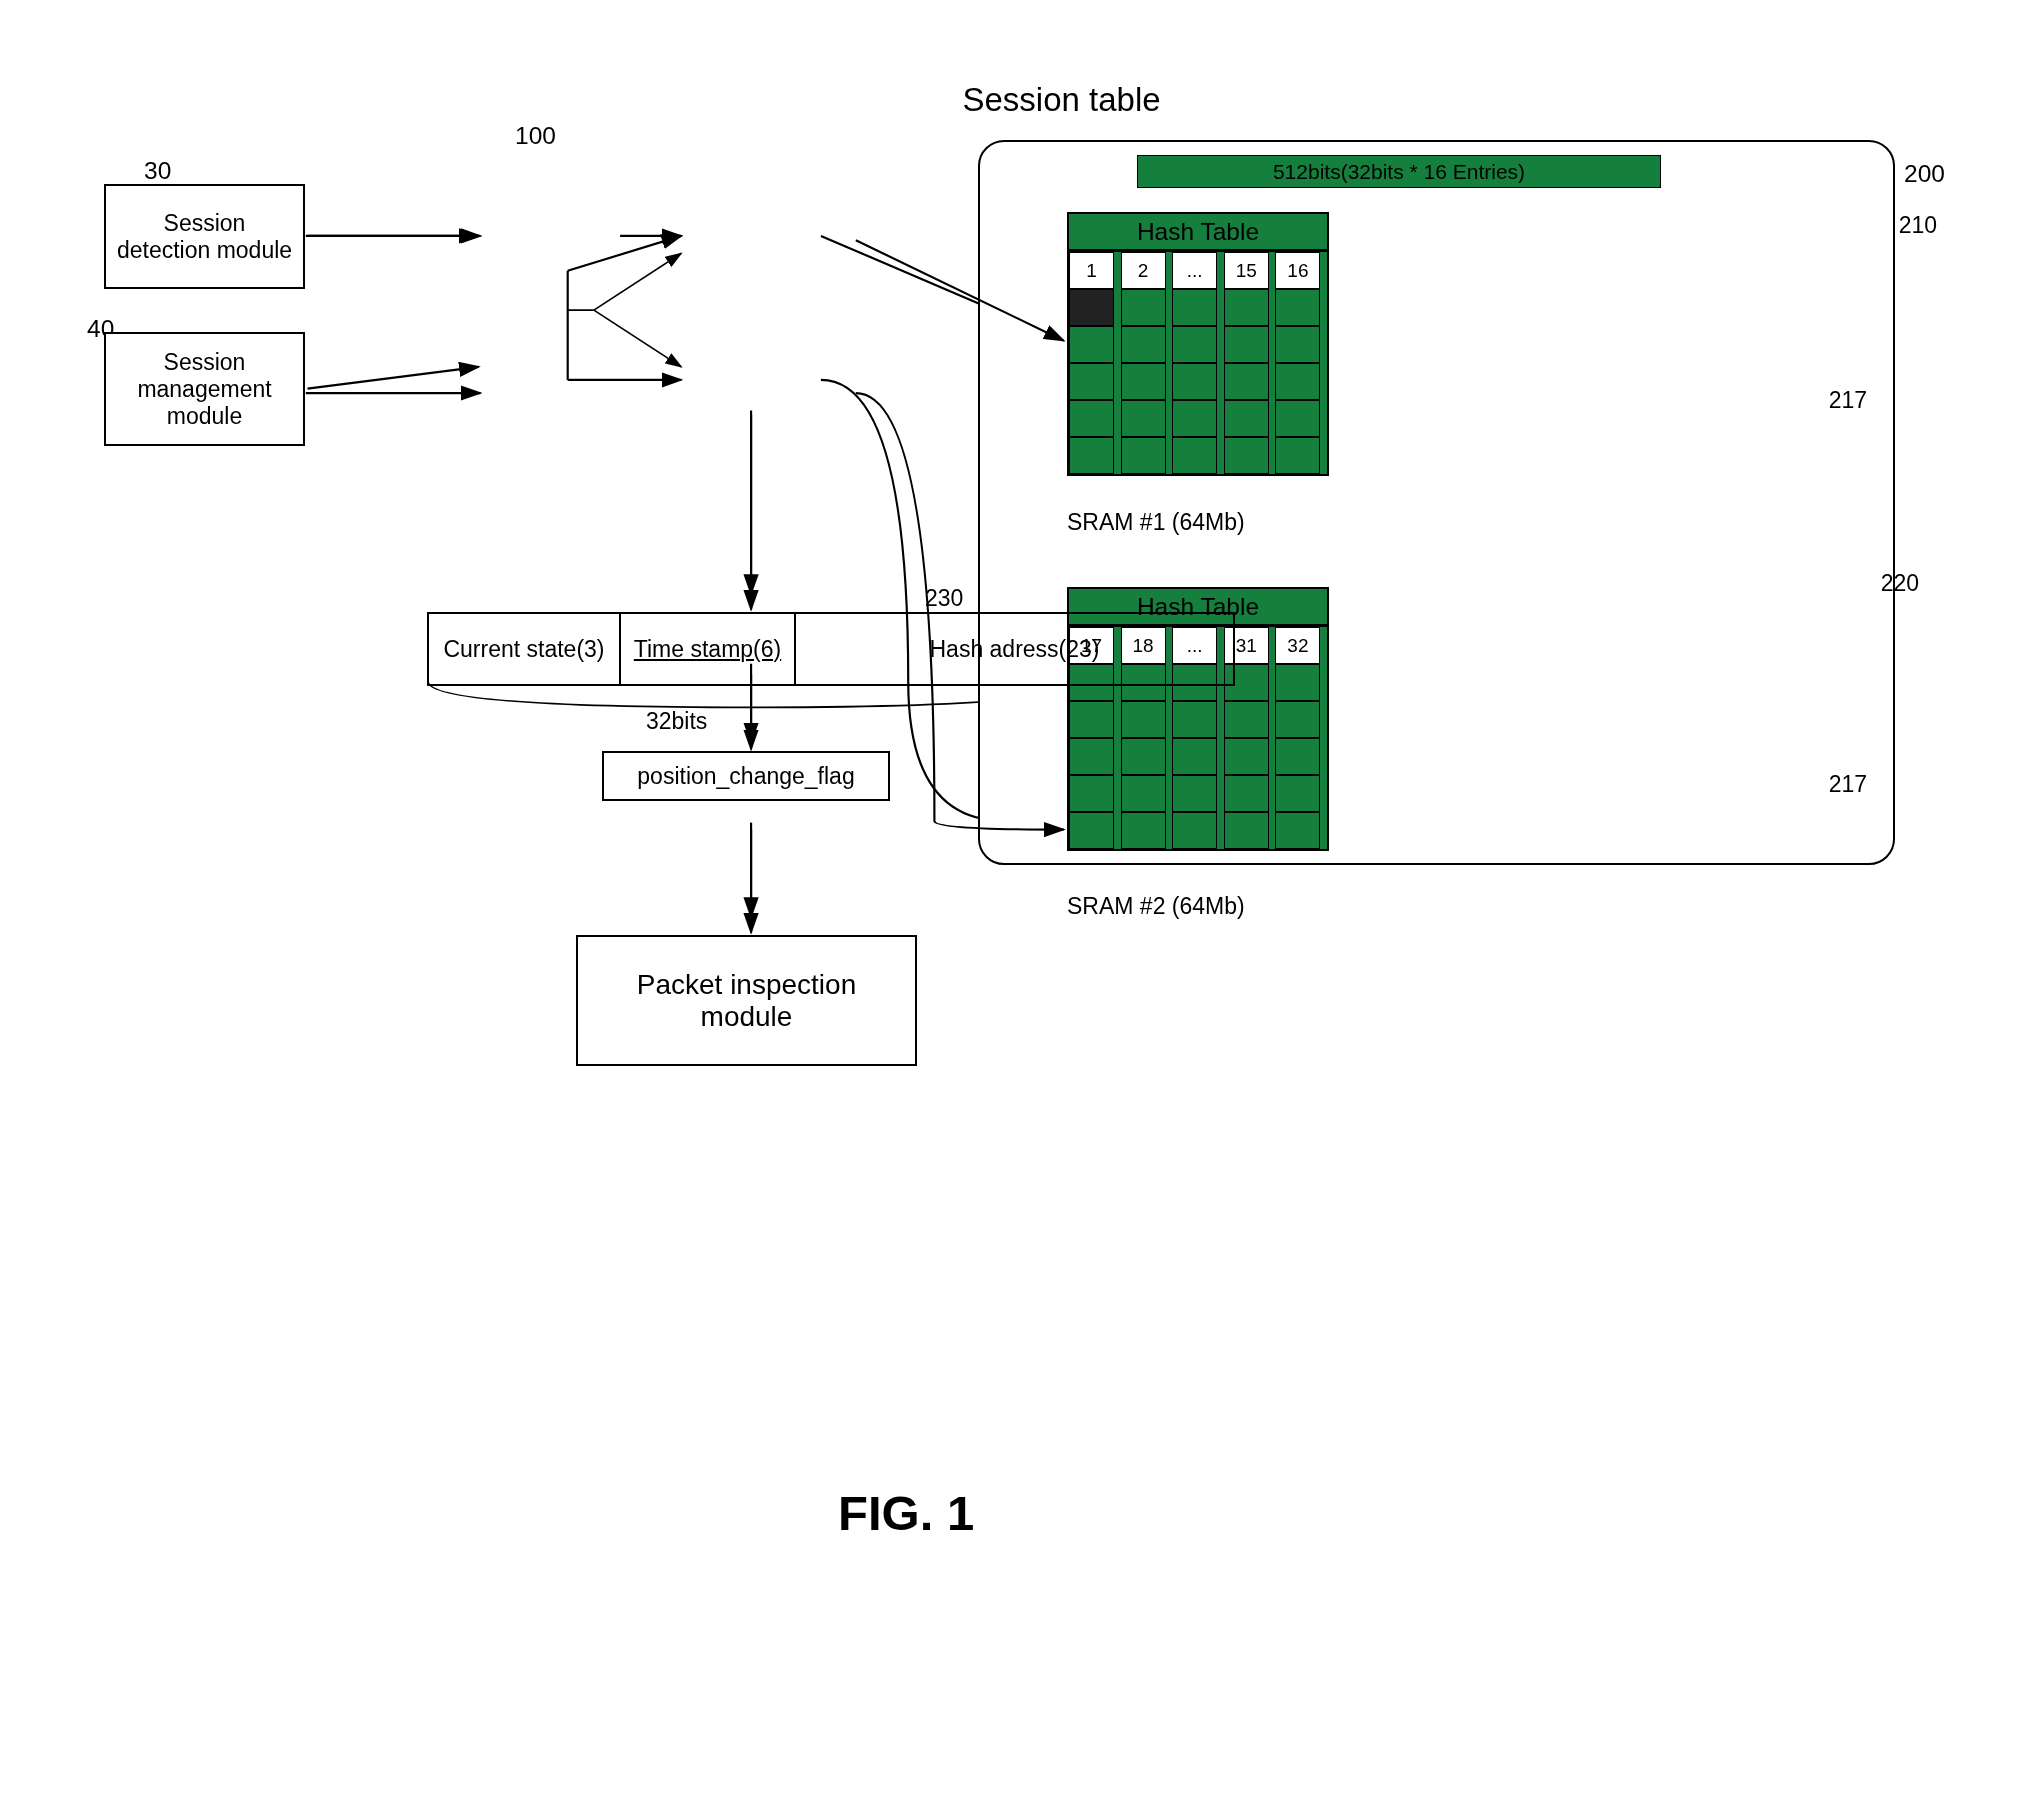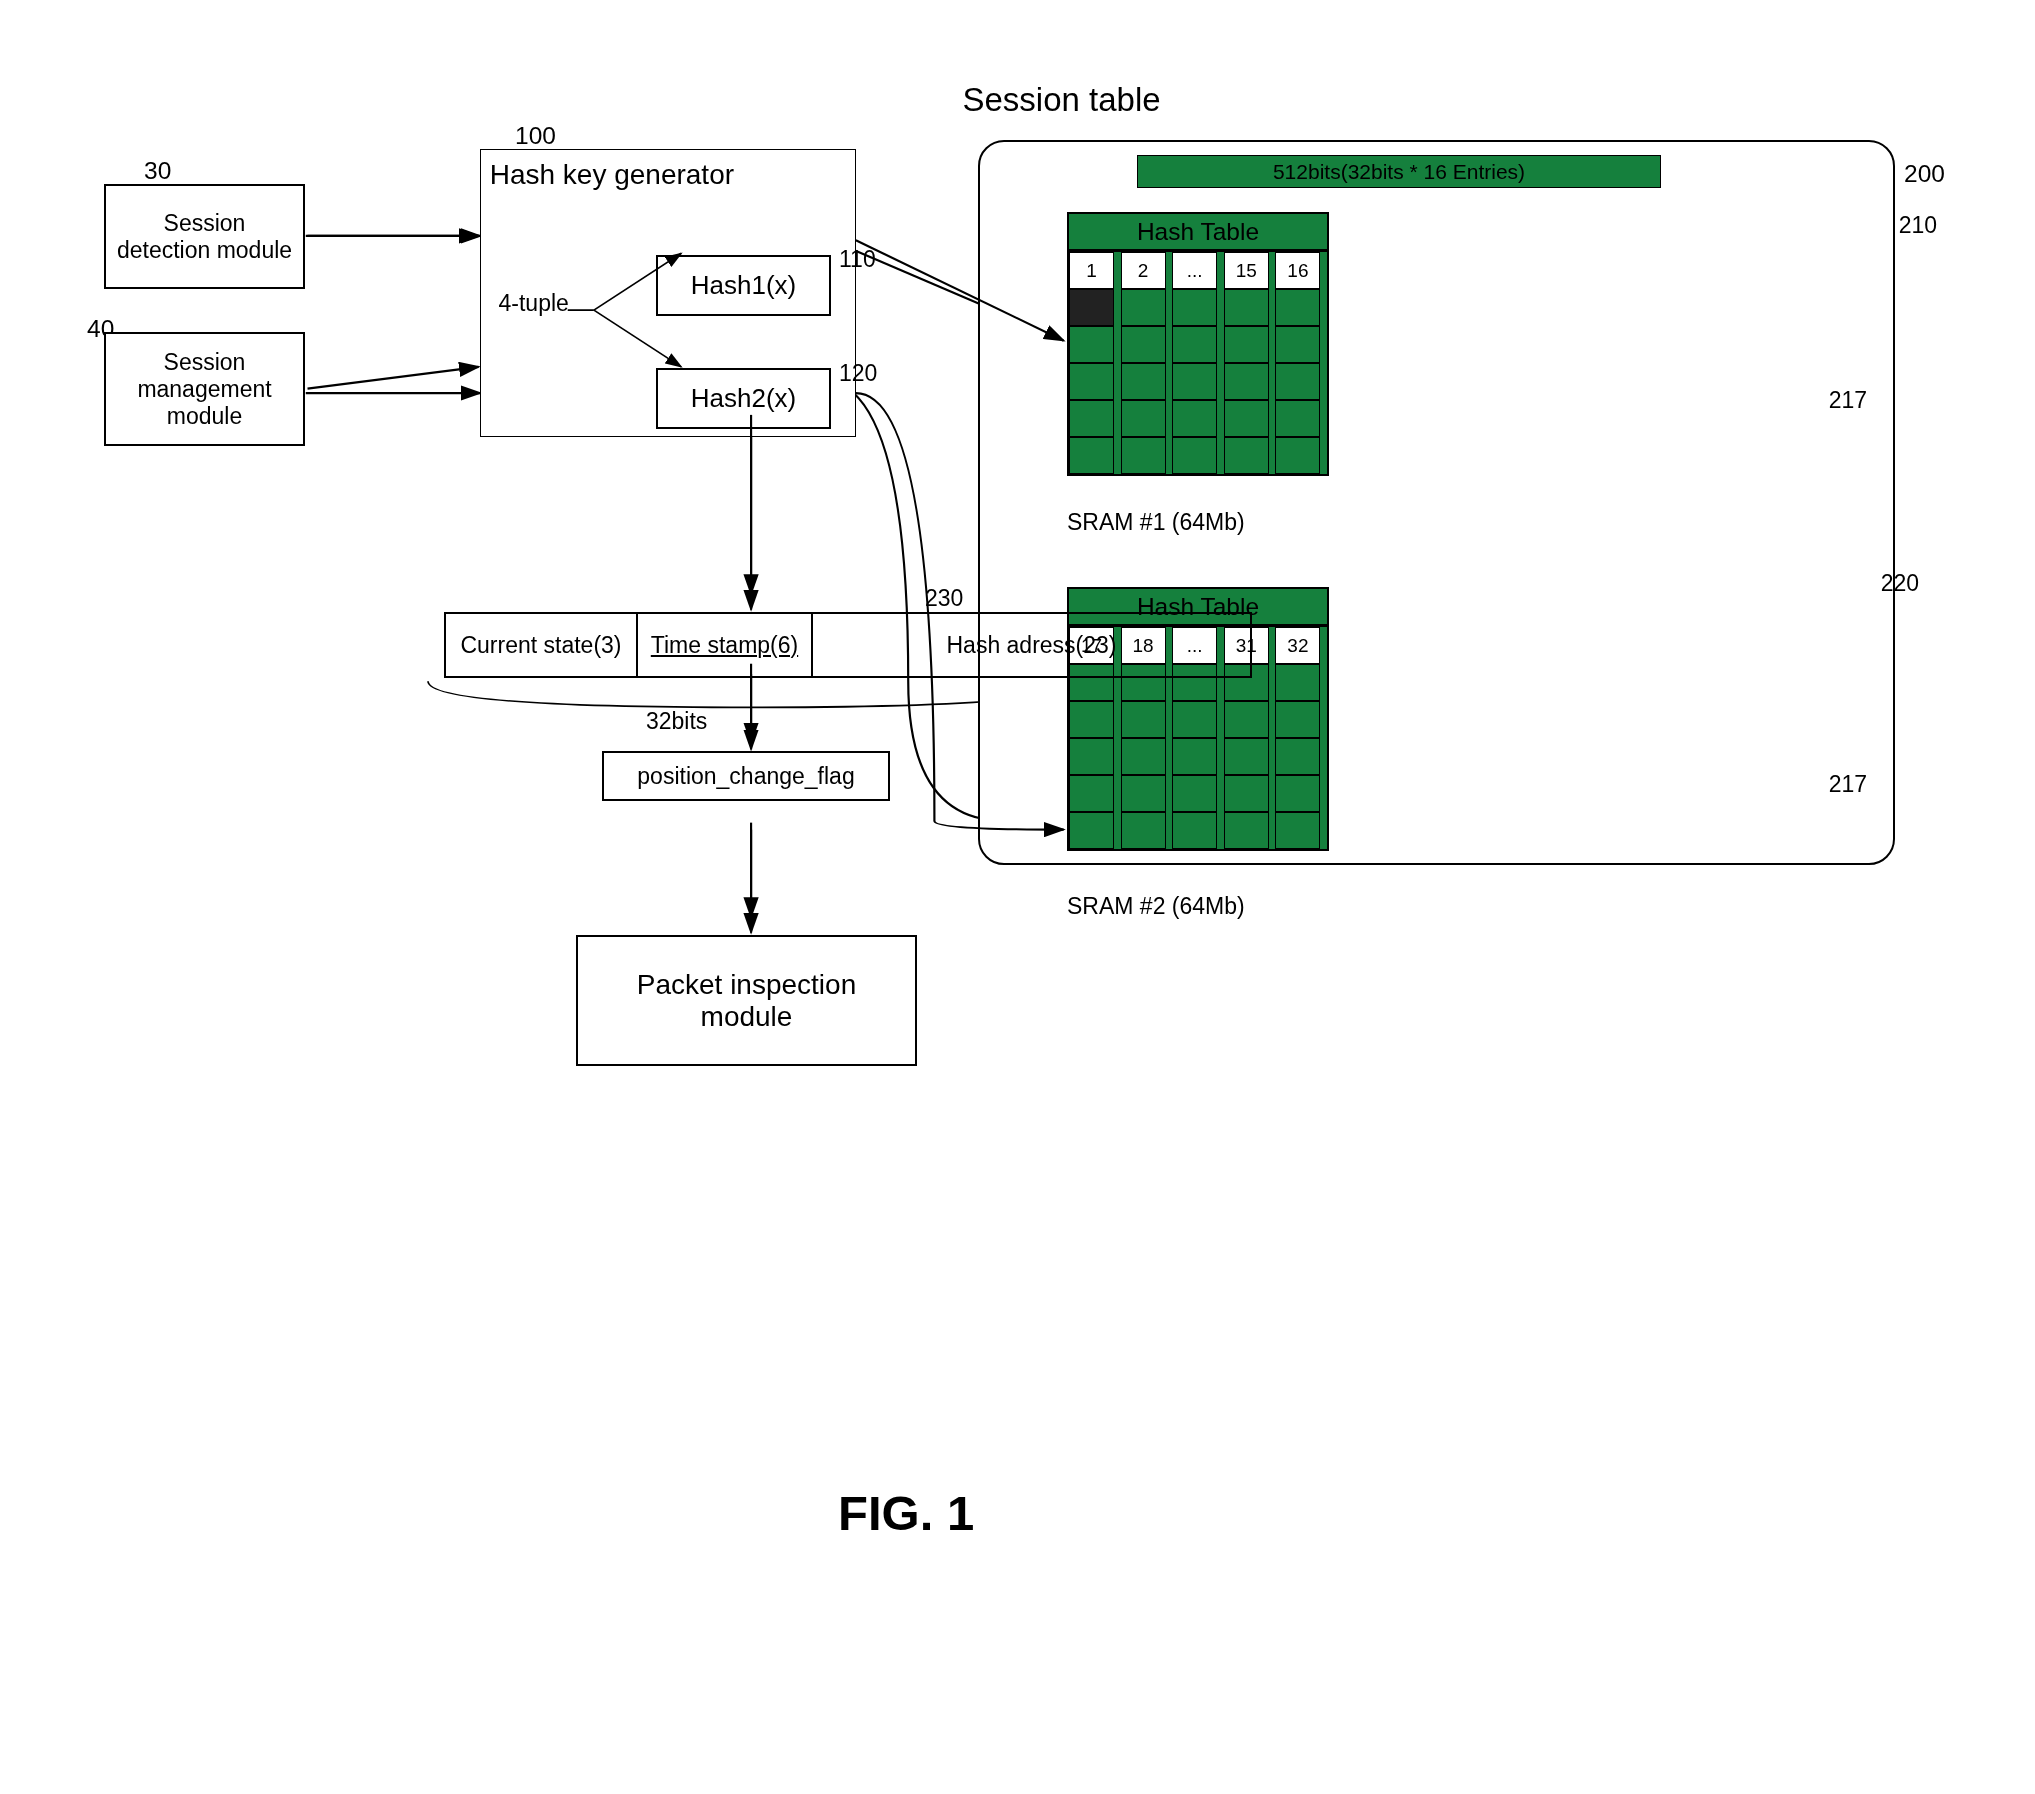--- a/index.html
+++ b/index.html
@@ -196,34 +196,20 @@
   <div class="label-num" style="left:35px; top:245px;">40</div>
 
   <div class="box" style="left:52px; top:262px; width:201px; height:114px; font-size:23px;">
     <span style="white-space:pre-line;">Session
 management
 module</span>
   </div>
 
   <div class="label-num" style="left:463px; top:52px;">100</div>
 
-  <div class="box" style="left:428px; top:79px; width:376px; height:288px; border: 1.7px solid #000; font-size:0;">
-
-    <div style="position:absolute; top:8.7px; left:8.7px; font-size:28px; font-weight:normal;">Hash key generator</div>
-
-    <div style="position:absolute; left:17.5px; top:140px; font-size:23px;">4-tuple</div>
-
-    <div class="box" style="left:175px; top:105px; width:175px; height:61px; font-size:26px;">Hash1(x)</div>
-
-    <div class="box" style="left:175px; top:218px; width:175px; height:61px; font-size:26px;">Hash2(x)</div>
-
-    <div style="position:absolute; left:358px; top:96px; font-size:23px;">110</div>
-
-    <div style="position:absolute; left:358px; top:210px; font-size:23px;">120</div>
-  </div>
 
   <div class="session-table-outer" style="left:926px; top:70px; width:917px; height:725px;">
 
     <div class="session-table-title" style="left:-17.5px; top:-61px;">Session table</div>
 
     <div class="label-num" style="right:-52px; top:17.5px;">200</div>
 
     <div class="bits-label-box" style="left:157px; top:13px; width:524px;">512bits(32bits * 16 Entries)</div>
 
     <div class="label-num" style="right:-44px; top:70px; font-size:23px;">210</div>
@@ -318,21 +304,21 @@
     </div>
 
     <div class="label-num" style="right:26px; top:629px; font-size:23px;">217</div>
 
     <div class="sram-label" style="left:87px; top:751px;">SRAM #2 (64Mb)</div>
 
   </div>
 
   <div class="label-num" style="left:873px; top:515px; font-size:23px;">230</div>
 
-  <div class="register-bar" style="left:392px; top:542px; height:66px;">
+  <div class="register-bar" style="left:375px; top:542px; height:74px;">
     <div class="reg-cell" style="width:192px;">Current state(3)</div>
     <div class="reg-cell" style="width:175px;text-decoration:underline;">Time stamp(6)</div>
     <div class="reg-cell" style="width:437px; border-right:none;border-radius:26px;">Hash adress(23)</div>
   </div>
 
   <div class="label-num" style="left:594px; top:638px; font-size:23px;">32bits</div>
 
   <div class="box" style="left:550px; top:681px; width:288px; height:50px; font-size:23px;">position_change_flag</div>
 
   <div class="box" style="left:524px; top:865px; width:341px; height:131px; font-size:28px;">

